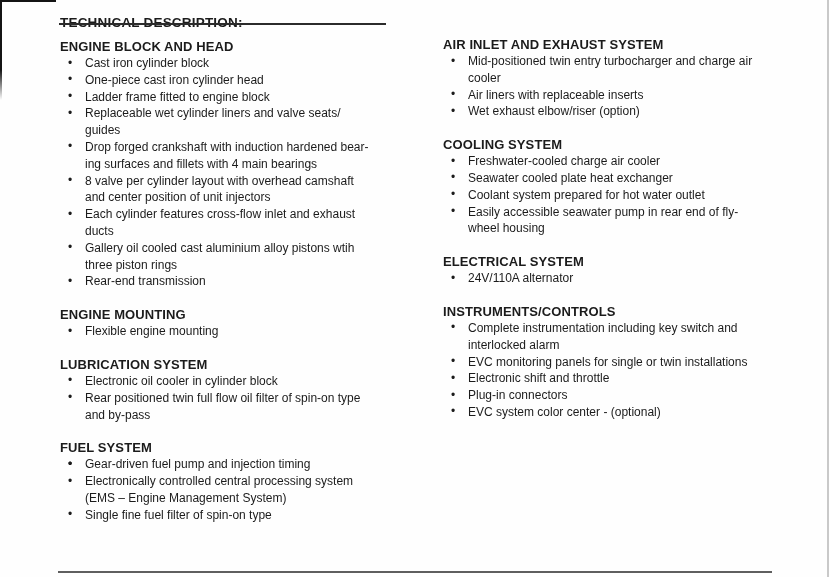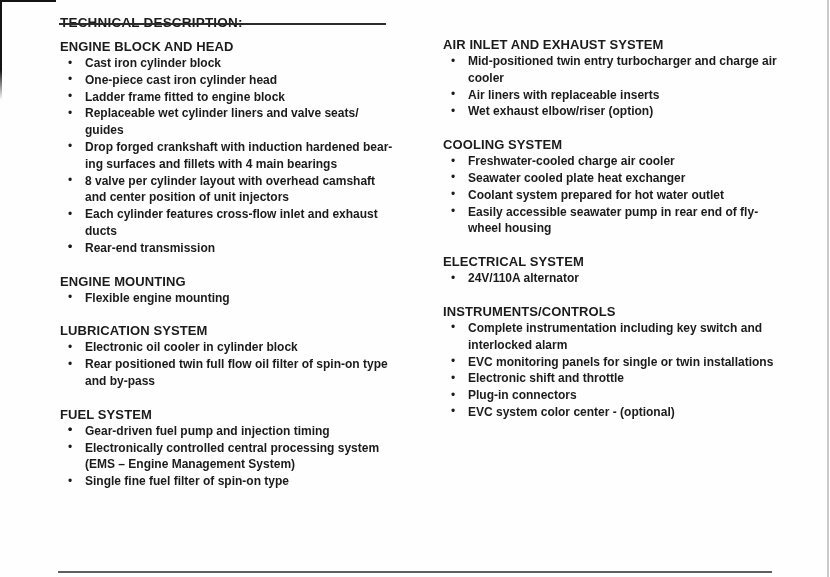--- a/index.html
+++ b/index.html
@@ -34,21 +34,21 @@
   ul.bullet-list { list-style:none; margin:0; padding:0; }
   ul.bullet-list li {
     position:relative;
     padding-left:25px;
     font-size:12px; line-height:16.8px;
   }
   .bullet {
     position:absolute; left:8px; top:-0.5px;
     font-size:12px;
   }
-  .item-text { white-space:pre;font-weight:bold; }
+  .item-text { white-space:pre; }
   
   .scan-top-left-h {
     position:absolute; left:0; top:0; width:56px; height:2px;
     background:#141414;
   }
   .scan-left-v {
     position:absolute; left:0; top:0; width:2px; height:100px;
     background:linear-gradient(to bottom, #141414 70%, rgba(20,20,20,0));
   }
   .scan-right-v {
@@ -81,21 +81,22 @@
           <li><span class="bullet">•</span><span class="item-text">One-piece cast iron cylinder head</span></li>
           <li><span class="bullet">•</span><span class="item-text">Ladder frame fitted to engine block</span></li>
           <li><span class="bullet">•</span><span class="item-text">Replaceable wet cylinder liners and valve seats/
 guides</span></li>
           <li><span class="bullet">•</span><span class="item-text">Drop forged crankshaft with induction hardened bear-
 ing surfaces and fillets with 4 main bearings</span></li>
           <li><span class="bullet">•</span><span class="item-text">8 valve per cylinder layout with overhead camshaft
 and center position of unit injectors</span></li>
           <li><span class="bullet">•</span><span class="item-text">Each cylinder features cross-flow inlet and exhaust
 ducts</span></li>
-          <li><span class="bullet">•</span></li>
+          <li><span class="bullet">•</span><span class="item-text">Gallery oil cooled cast aluminium alloy pistons wtih
+three piston rings</span></li>
           <li><span class="bullet">•</span><span class="item-text">Rear-end transmission</span></li>
         </ul>
     </section>
 
     <section class="section">
       <h2 class="section-heading">ENGINE MOUNTING</h2>
       <ul class="bullet-list">
           <li><span class="bullet">•</span><span class="item-text">Flexible engine mounting</span></li>
         </ul>
     </section>

